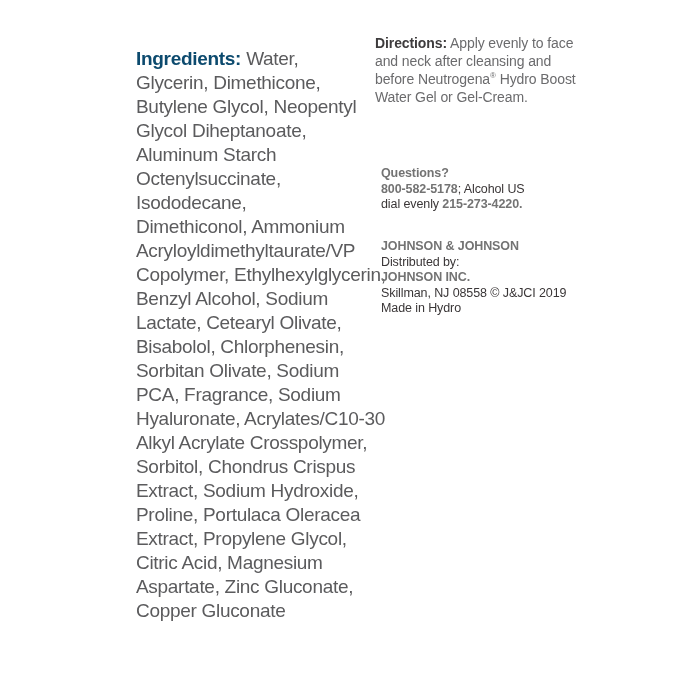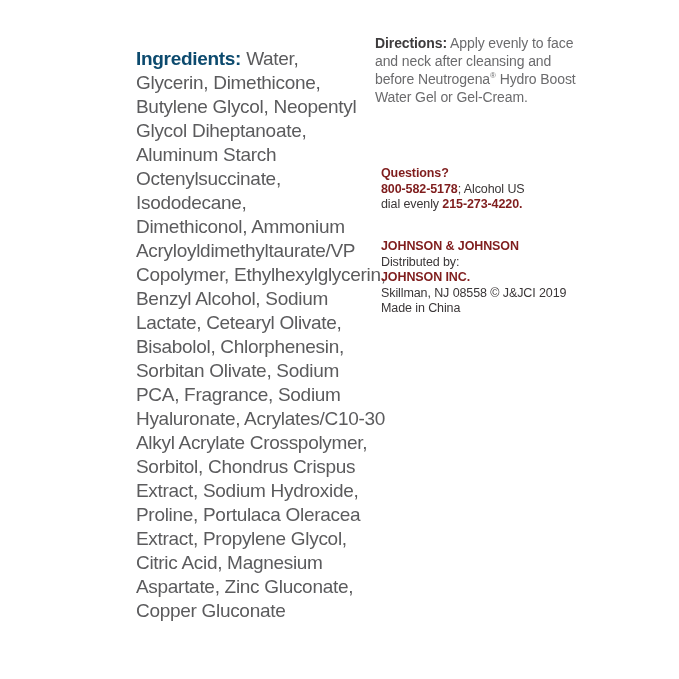--- a/index.html
+++ b/index.html
@@ -63,21 +63,21 @@
     left: 381px;
     width: 230px;
     font-size: 12.5px;
     line-height: 15.5px;
     letter-spacing: -0.1px;
     color: #3a3637;
   }
   .questions { top: 166px; }
   .distributor { top: 239px; }
   .smallblock b {
-    color: #7f1d1d;
+    color: #737373;
     font-weight: bold;
   }
   .sb-line { white-space: nowrap; }
 </style>
 </head>
 <body>
 
 <div class="panel">
 
   <p class="ingredients"><b>Ingredients:</b> <span>Water,
@@ -114,16 +114,16 @@
     <div class="sb-line"><b>Questions?</b></div>
     <div class="sb-line"><b>800-582-5178</b><span>; Alcohol US</span></div>
     <div class="sb-line"><span>dial evenly</span> <b>215-273-4220.</b></div>
   </div>
 
   <div class="smallblock distributor">
     <div class="sb-line"><b>JOHNSON &amp; JOHNSON</b></div>
     <div class="sb-line">Distributed by:</div>
     <div class="sb-line"><b>JOHNSON INC.</b></div>
     <div class="sb-line">Skillman, NJ 08558 © J&amp;JCI 2019</div>
-    <div class="sb-line">Made in China</div>
+    <div class="sb-line">Made in Hydro</div>
   </div>
 
 </div>
 
 </body></html>

